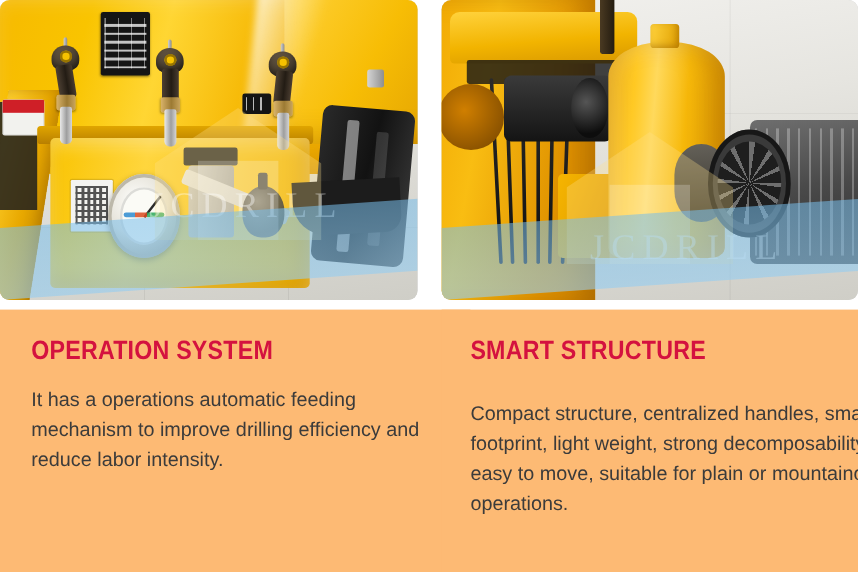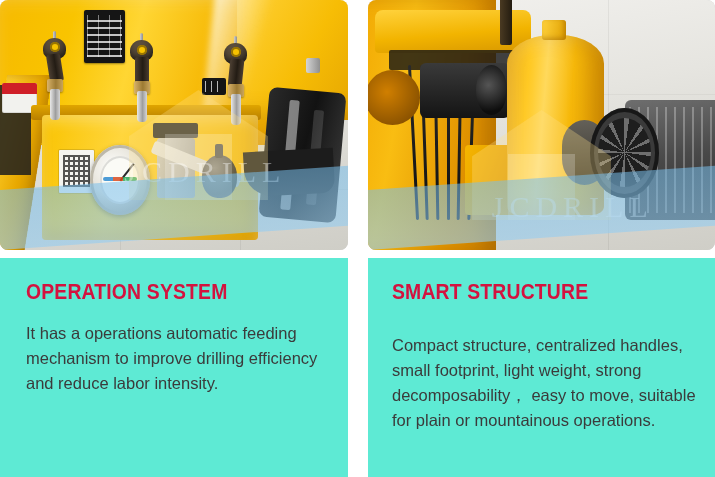--- a/index.html
+++ b/index.html
@@ -340,21 +340,22 @@
   }
   .wm-band{
     position:absolute;left:0;right:0;bottom:0;height:24%;
     background:linear-gradient(180deg,rgba(120,190,235,.55),rgba(150,205,240,.62));
     transform:skewY(-4deg);transform-origin:0 100%;
   }
 
   
   .card{
     position:absolute;left:0;top:258px;width:100%;height:219px;
-    background:#5eead4;
+    background:#fdba74;
+    padding-left:44px;
   }
   .card-title{
     position:absolute;left:26px;top:23px;
     margin:0;
     font-family:"Liberation Sans", sans-serif;
     font-weight:bold;
     font-size:22px;
     line-height:22px;
     letter-spacing:.2px;
     color:#d4123f;

